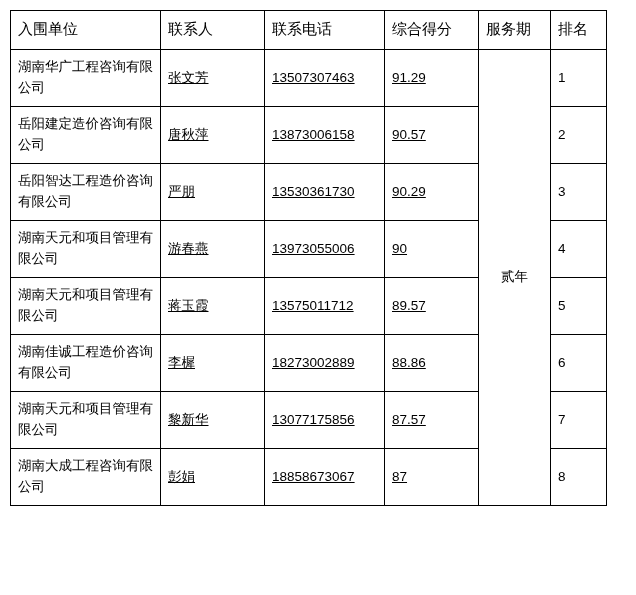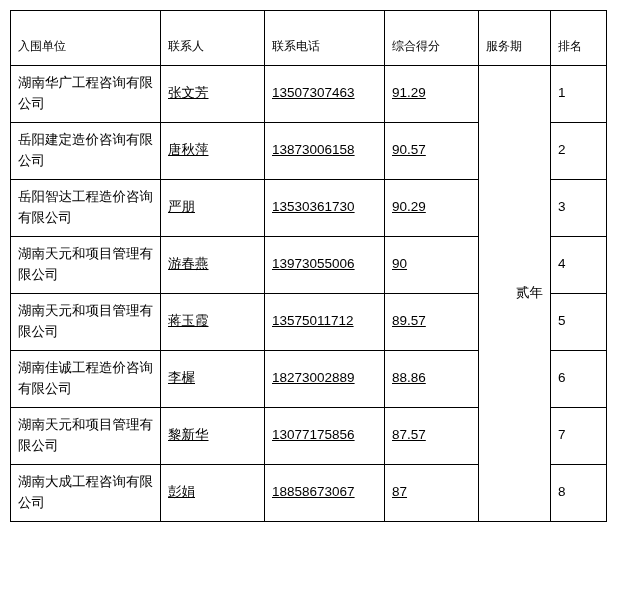--- a/index.html
+++ b/index.html
@@ -36,38 +36,38 @@
     color: #000000;
   }
   col.c-unit { width: 150px; }
   col.c-contact { width: 104px; }
   col.c-phone { width: 120px; }
   col.c-score { width: 94px; }
   col.c-period { width: 72px; }
   col.c-rank { width: 56px; }
 
   tr.header-row td {
-    font-size: 12px;
-    padding-top: 26px;
+    font-size: 15px;
+    padding-top: 6px;
     padding-bottom: 9px;
     vertical-align: middle;
   }
   td.unit-cell {
     vertical-align: middle;
     line-height: 1.7;
   }
   td.contact-cell,
   td.phone-cell,
   td.score-cell {
     vertical-align: middle;
     text-decoration: underline;
   }
   td.period-cell {
     vertical-align: middle;
-    text-align: right;
+    text-align: center;
     padding-left: 7px;
     margin-top: 20px;
   }
   td.rank-cell {
     vertical-align: bottom;
     padding-bottom: 4px;
   }
   tr.data-row td {
     height: 44px;
   }

